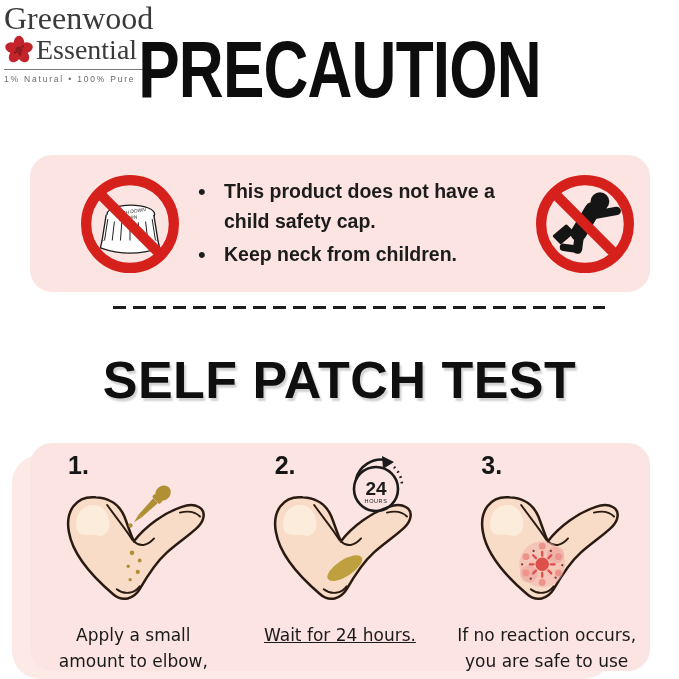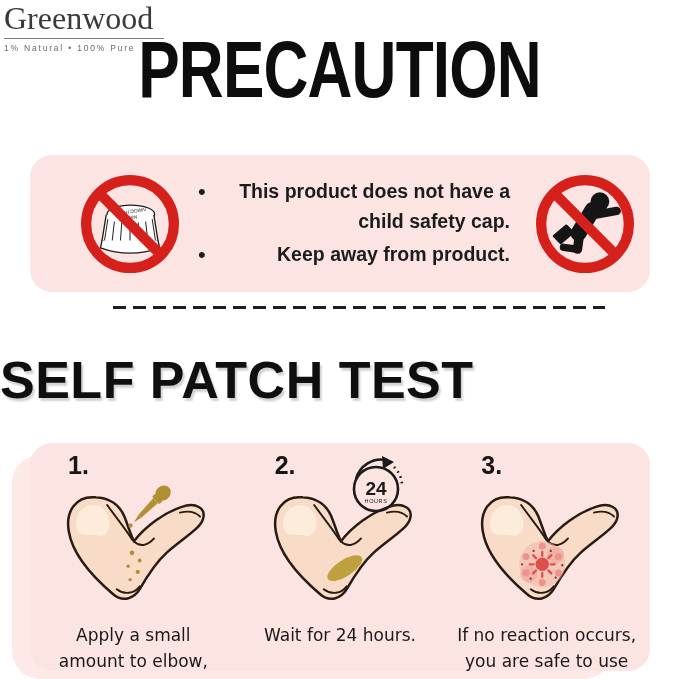--- a/index.html
+++ b/index.html
@@ -16,21 +16,21 @@
   .logo-line2{font-family:"Liberation Serif", serif;font-size:28px;color:#3a3a3a;line-height:1.0;}
   .logo-rule{height:1px;background:#7a7a7a;margin-top:4px;width:160px;}
   .logo-tagline{font-size:8.5px;letter-spacing:1.8px;color:#6b6b6b;margin-top:4px;white-space:nowrap;}
   
   .h-precaution{
     position:absolute;left:0;top:24px;width:679px;text-align:center;
     font-size:74px;font-weight:700;color:#0d0d0d;letter-spacing:-1px;
     transform:scale(0.84,1.08);transform-origin:center top;white-space:nowrap;
   }
   .h-patchtest{
-    position:absolute;left:0;top:350px;width:679px;text-align:left;
+    position:absolute;left:0;top:350px;width:679px;text-align:center;
     font-size:52px;font-weight:700;color:#0f0f0f;letter-spacing:0.5px;
     text-shadow:2px 3px 2px rgba(0,0,0,0.18);white-space:nowrap;
   }
   
   .panel-precaution{
     position:absolute;left:30px;top:155px;width:620px;height:137px;
     background:#fbe4e1;border-radius:22px;
   }
   .panel-steps-back{
     position:absolute;left:12px;top:455px;width:600px;height:224px;
@@ -44,49 +44,67 @@
   
   .icon-nocap{position:absolute;left:44px;top:13px;width:112px;height:112px;}
   .icon-nochild{position:absolute;right:9px;top:13px;width:112px;height:112px;}
   
   .prec-text{
     position:absolute;left:168px;right:140px;top:0;height:137px;
     display:flex;flex-direction:column;justify-content:center;gap:4px;
   }
   .prec-row{display:flex;align-items:flex-start;}
   .prec-dot{font-size:22px;line-height:1.35;color:#1c1c1c;width:26px;flex:none;}
-  .prec-line{flex:1;text-align:right;font-size:19.5px;font-weight:700;color:#1c1c1c;line-height:1.5;}
+  .prec-line{flex:1;text-align:left;font-size:19.5px;font-weight:700;color:#1c1c1c;line-height:1.5;}
   
   .divider{
     position:absolute;left:113px;top:306px;width:492px;height:3px;
     background:repeating-linear-gradient(to right,#1d1d1d 0 13px,transparent 13px 20px);
   }
   
   .step{position:relative;display:flex;flex-direction:column;align-items:center;padding-top:8px;}
   .step-number{align-self:flex-start;margin-left:38px;font-size:25px;font-weight:700;color:#161616;}
   .step-illust{margin-top:2px;width:172px;height:134px;}
   .badge-24{position:absolute;right:35px;top:10px;width:62px;height:64px;}
   .step-caption{
     margin-top:6px;text-align:center;font-size:17px;color:#1a1a1a;line-height:1.55;
     font-family:"DejaVu Sans", sans-serif;
   }
   .cap1{width:160px;}
-  .cap2{width:200px;}
+  .cap2{width:200px;text-decoration:underline;}
   .cap3{width:196px;}
   
   svg{display:block;}
   .skin{fill:#f8dcc8;stroke:#2a1b12;stroke-width:2.6;stroke-linejoin:round;}
   .crease{fill:none;stroke:#2a1b12;stroke-width:2;stroke-linecap:round;}
   .hl{fill:#fdeede;opacity:.85;}
 </style>
 </head>
 <body>
 
 <div class="logo">
   <div class="logo-line1">Greenwood</div>
+  <div class="logo-row">
+    <span>
+      <svg width="30" height="30" viewBox="-15 -15 30 30">
+        <g fill="#c3242c">
+          <ellipse rx="5.4" ry="7.2" cy="-7"></ellipse>
+          <ellipse rx="5.4" ry="7.2" cy="-7" transform="rotate(72)"></ellipse>
+          <ellipse rx="5.4" ry="7.2" cy="-7" transform="rotate(144)"></ellipse>
+          <ellipse rx="5.4" ry="7.2" cy="-7" transform="rotate(216)"></ellipse>
+          <ellipse rx="5.4" ry="7.2" cy="-7" transform="rotate(288)"></ellipse>
+        </g>
+        <circle r="3.4" fill="#8f1d22"></circle>
+        <circle cx="3.6" cy="-3.6" r="1.1" fill="#7c161b"></circle>
+        <circle cx="-4" cy="2.5" r="1.1" fill="#7c161b"></circle>
+        <circle cx="1" cy="4.4" r="1.1" fill="#7c161b"></circle>
+      </svg>
+    </span>
+    <div class="logo-line2">Essential</div>
+  </div>
   <div class="logo-rule"></div>
   <div class="logo-tagline">1% Natural • 100% Pure</div>
 </div>
 
 <div class="h-precaution">PRECAUTION</div>
 
 <div class="panel-precaution">
 
   <div class="icon-nocap">
     <svg width="112" height="112" viewBox="-60 -60 120 120">
@@ -111,21 +129,21 @@
     </svg>
   </div>
 
   <div class="prec-text">
     <div class="prec-row">
       <span class="prec-dot">•</span>
       <div class="prec-line">This product does not have a child safety cap.</div>
     </div>
     <div class="prec-row">
       <span class="prec-dot">•</span>
-      <div class="prec-line">Keep away from product.</div>
+      <div class="prec-line">Keep neck from children.</div>
     </div>
   </div>
 
   <div class="icon-nochild">
     <svg width="112" height="112" viewBox="-60 -60 120 120">
       <g fill="#151515" stroke="#151515">
         <circle cx="16" cy="-24" r="10" stroke="none"></circle>
         <line x1="8" y1="-15" x2="-7" y2="10" stroke-width="17" stroke-linecap="round"></line>
         <line x1="6" y1="-9" x2="34" y2="-14" stroke-width="9" stroke-linecap="round"></line>
         <line x1="-6" y1="12" x2="-8" y2="27" stroke-width="10" stroke-linecap="round"></line>

